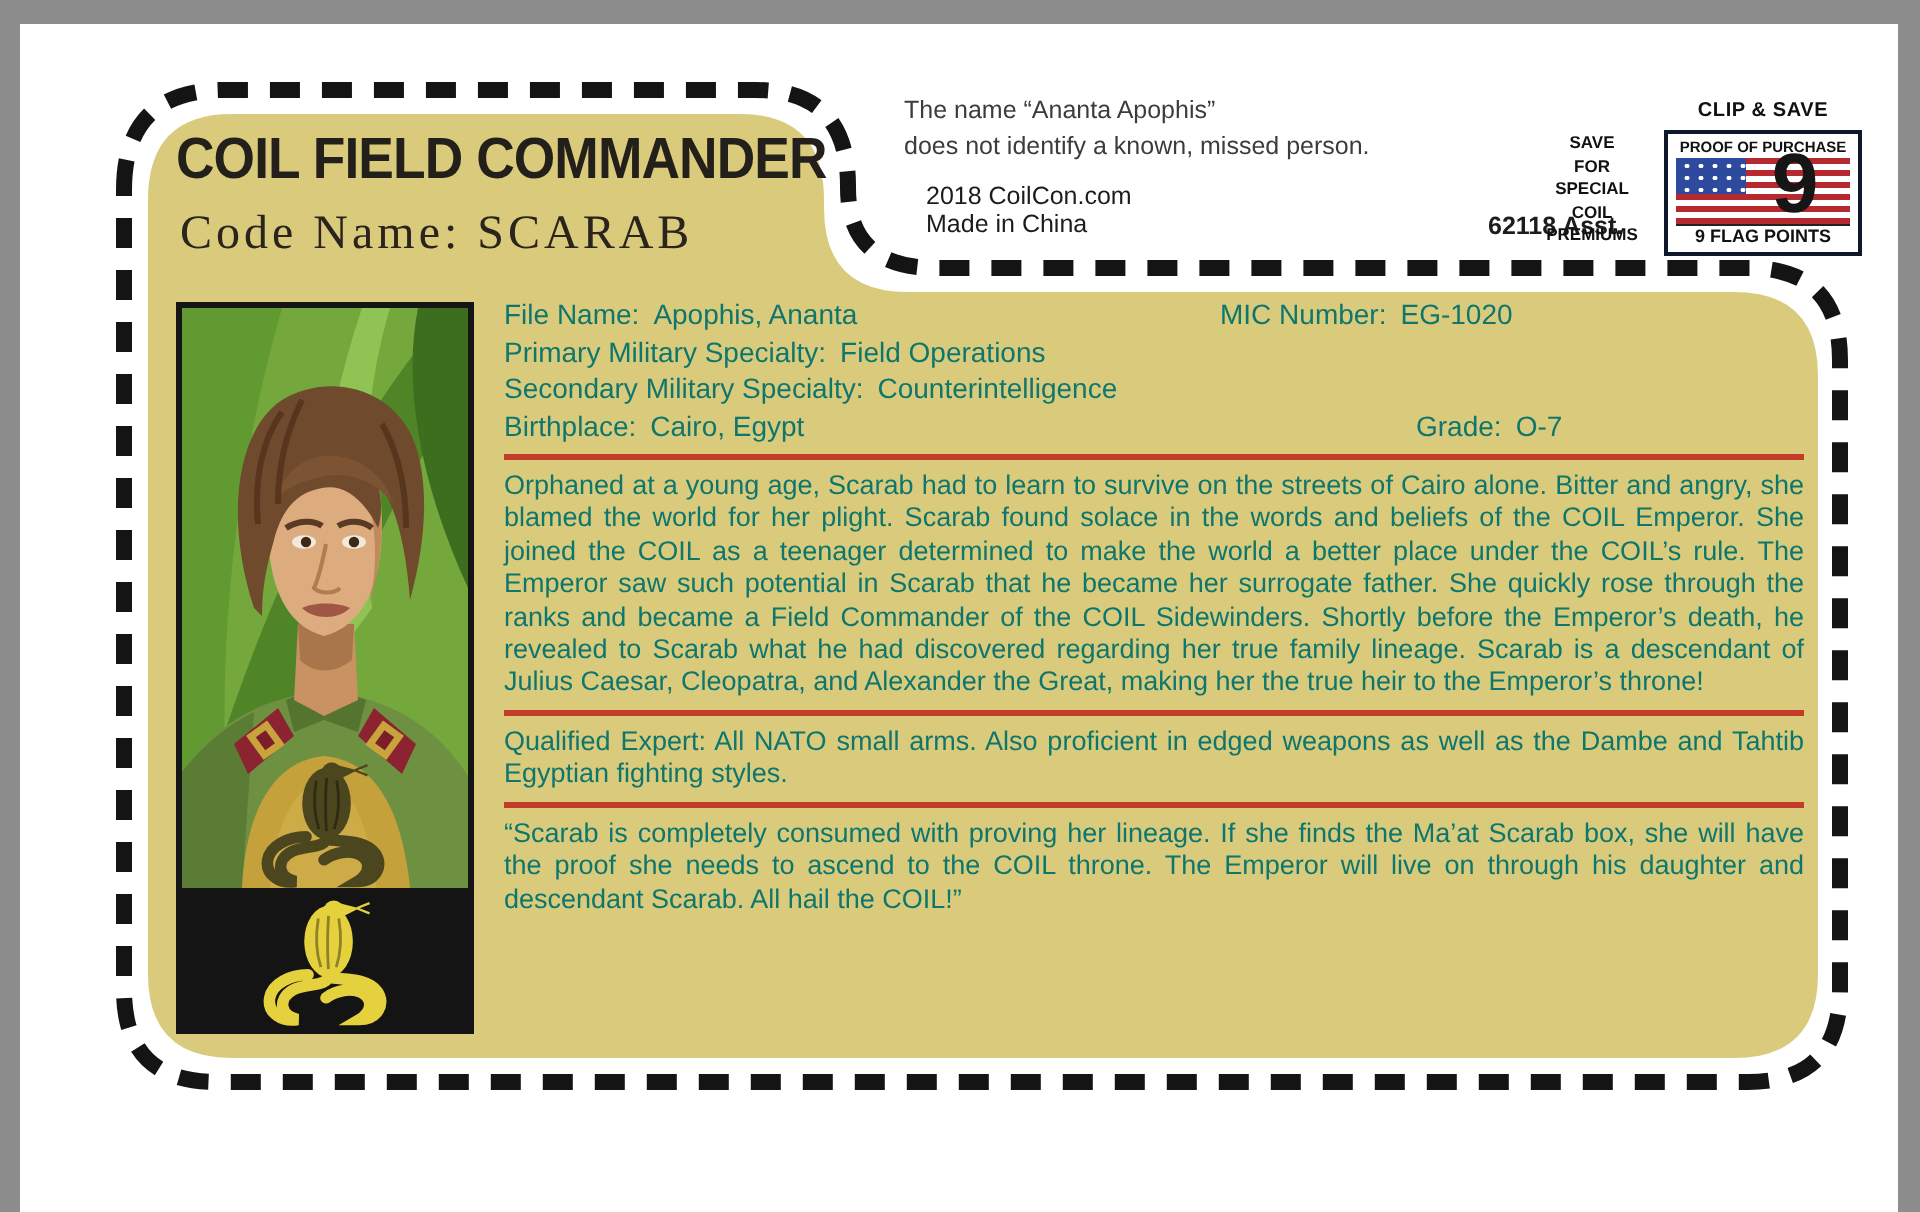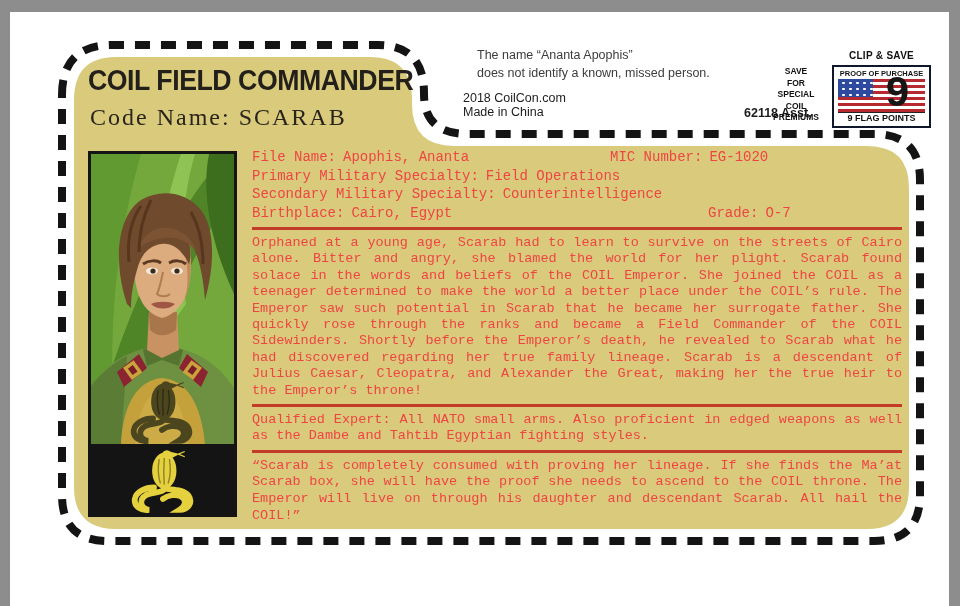--- a/index.html
+++ b/index.html
@@ -17,21 +17,21 @@
 
   
   .header{left:88px;top:64px;width:330px;}
   .title{margin:0;font-size:29px;font-weight:bold;letter-spacing:-0.5px;color:#231f1a;
          transform:scaleX(0.92);transform-origin:left;white-space:nowrap;
          font-family:"Liberation Sans",sans-serif;}
   .codename{margin:7px 0 0 2px;font-size:24px;letter-spacing:2px;color:#2a241d;
             font-family:Liberation Serif, serif;white-space:nowrap;}
 
   
-  .disclaimer{left:452px;top:46px;font-size:12.5px;line-height:18px;color:#3c3c3c;margin-left:25px;}
+  .disclaimer{left:452px;top:46px;font-size:12.5px;line-height:18px;color:#3c3c3c;}
   .copyright{left:433px;top:92px;font-size:12.5px;line-height:13.5px;color:#1c1c1c;margin-left:30px;}
   .asst{left:700px;top:106px;font-size:12.5px;font-weight:bold;color:#1c1c1c;margin-left:44px;}
 
   .clipsave{left:832px;top:50px;width:99px;text-align:center;font-size:10px;font-weight:bold;
             letter-spacing:0.3px;color:#111;}
   .savefor{left:766px;top:66px;width:60px;text-align:center;font-size:8.5px;font-weight:bold;
            line-height:11.6px;color:#111;}
   .proofbox{left:832px;top:65px;width:95px;height:59px;border:2px solid #0f172a;background:#fff;}
   .proofhead{width:100%;text-align:center;font-size:7.5px;font-weight:bold;color:#111;margin-top:2px;}
   .flag{left:4px;top:12px;width:87px;height:33px;border-bottom:1px solid #222;
@@ -42,22 +42,22 @@
   .bignine{left:36px;top:6px;width:55px;text-align:center;font-size:42px;line-height:38px;
            font-weight:bold;color:#161616;font-family:"Liberation Sans",sans-serif;}
   .prooffoot{left:0;top:46px;width:95px;text-align:center;font-size:9px;font-weight:bold;color:#111;}
 
   
   .portrait{left:88px;top:151px;width:143px;height:290px;border:3px solid #151515;background:#74a83d;}
   .logobox{left:88px;top:444px;width:149px;height:73px;background:#141414;display:flex;
            align-items:center;justify-content:center;}
 
   
-  .textcol{left:252px;top:148px;width:650px;color:#ef4444;
-           font-family:Liberation Mono, monospace;}
+  .textcol{left:252px;top:148px;width:650px;color:#0f766e;
+           font-family:Liberation Sans, sans-serif;}
   .filerow{position:relative;font-size:14px;line-height:18.5px;white-space:nowrap;}
   .filerow .v{margin-left:7px;}
   .mic{position:absolute;left:358px;top:0;}
   .gradepos{position:absolute;left:456px;top:0;}
   .rule{height:3px;background:#c23c28;margin:5px 0 5px 0;}
   .para{font-size:13.5px;line-height:16.4px;text-align:justify;margin:1px 0 2px 0;}
   .quote{font-size:13.5px;line-height:16.6px;text-align:justify;margin-top:2px;}
 </style>
 </head>
 <body>

